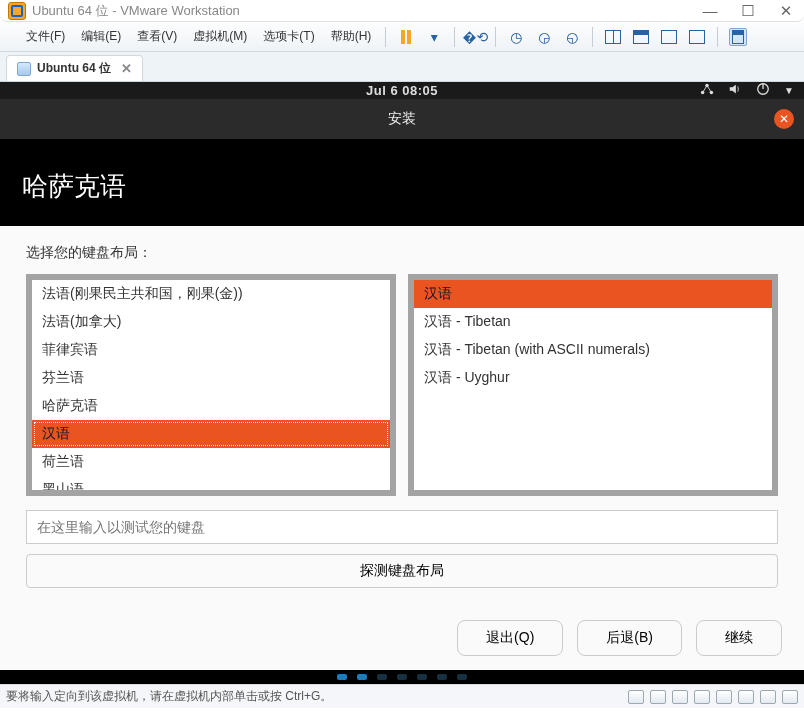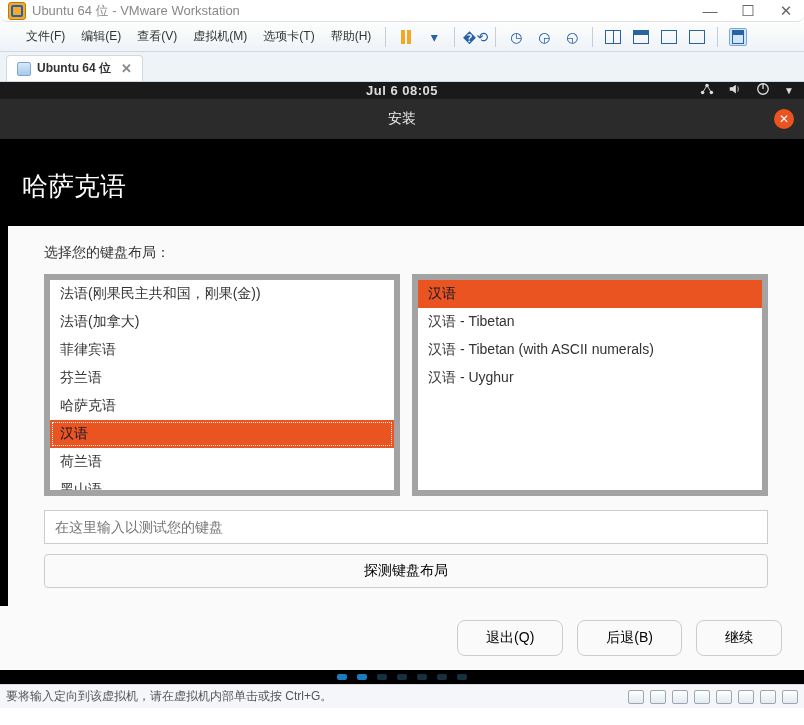--- a/index.html
+++ b/index.html
@@ -41,21 +41,21 @@
 .ub-ico { width:14px;height:14px;display:inline-block;}
 
 
 .installer { flex: 1; background: #000; display: flex; flex-direction: column; }
 .inst-titlebar { height: 40px; background: #2b2b2b; color: #eee; display: flex; align-items: center; justify-content: center; position: relative; font-size: 14px; }
 .inst-close { position: absolute; right: 10px; width: 20px; height: 20px; border-radius: 50%; background: #e95420; color: #fff; display: flex; align-items: center; justify-content: center; font-size: 12px; cursor: pointer; }
 
 .inst-header { padding: 30px 22px 22px; }
 .inst-header h1 { color: #fff; font-size: 26px; font-weight: 300; }
 
-.inst-body { background: #fafafa; flex: 1; padding: 18px 36px; display: flex; flex-direction: column; margin-left: 8px; }
+.inst-body { background: #fafafa; flex: 1; padding: 18px 26px; display: flex; flex-direction: column; }
 .inst-prompt { color: #333; font-size: 14px; margin-bottom: 12px; }
 
 .layout-lists { display: flex; gap: 12px; height: 222px; }
 .list { flex: 1; border: 6px solid #a3a3a3; background: #fff; overflow-y: auto; font-size: 14px; }
 .list-item { padding: 5px 10px; cursor: pointer; }
 .list-item.sel { background: #e95420; color: #0f172a; }
 .list-item.sel-dotted { outline: 1px dotted #fff; outline-offset: -3px; }
 
 .test-input { margin-top: 14px; width: 100%; border: 1px solid #ccc; padding: 8px 10px; font-size: 14px; color: #999; background: #fff; }
 .detect-btn { margin-top: 10px; padding: 7px 14px; border: 1px solid #ccc; background: #fafafa; border-radius: 4px; font-size: 14px; cursor: pointer; }

